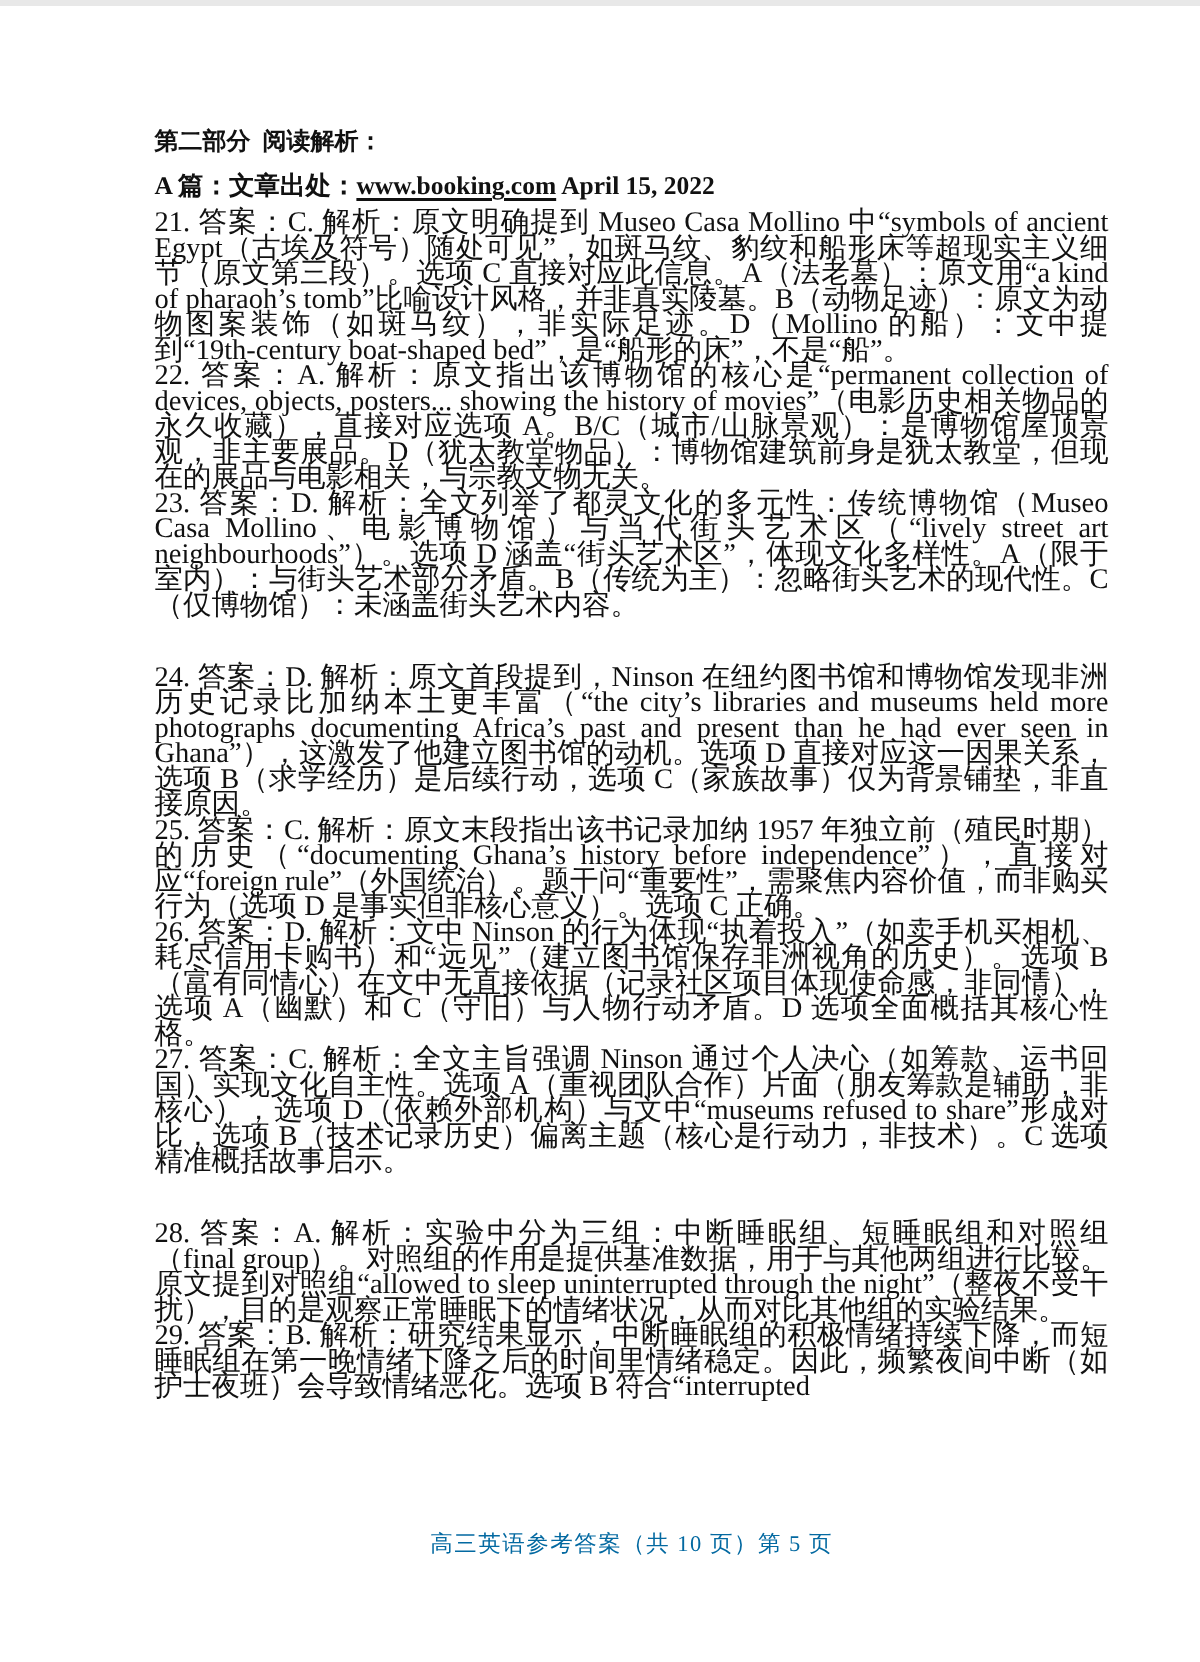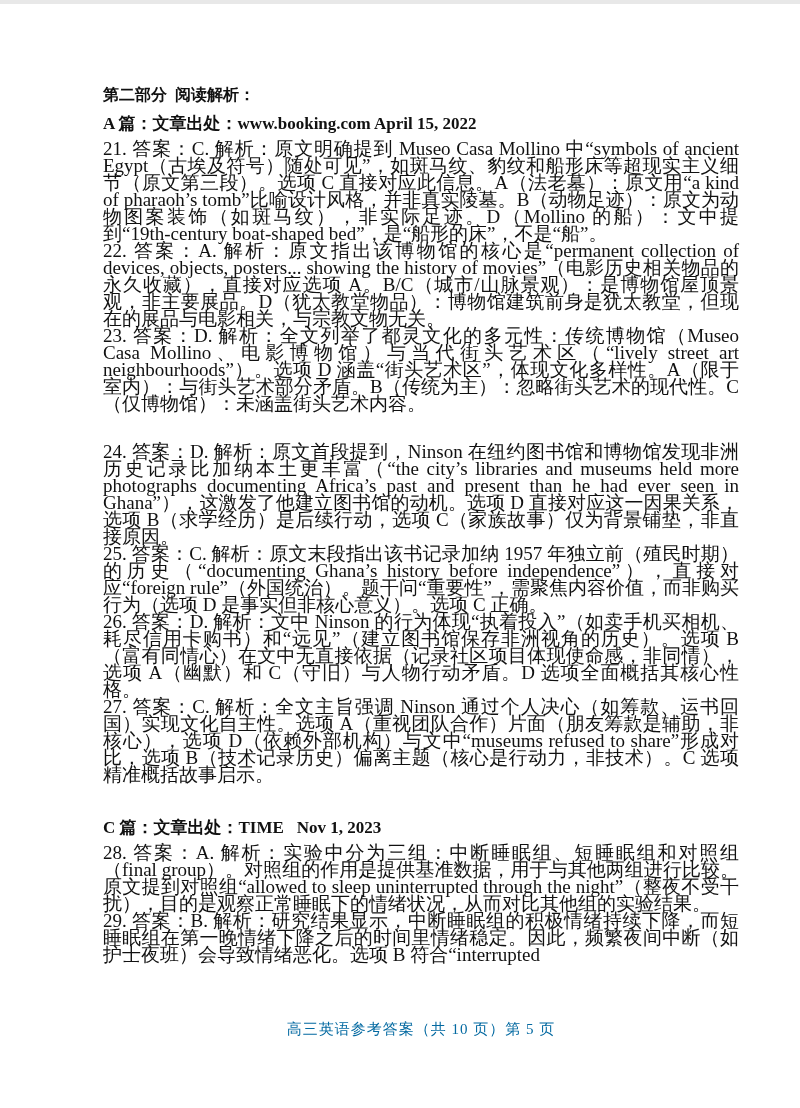--- a/index.html
+++ b/index.html
@@ -33,20 +33,21 @@
   .section { margin: 0; }
   .section.gap-before { margin-top: 31px; }
   .section-heading {
     font-size: 17px;
     font-weight: bold;
     line-height: 28px;
     white-space: pre-wrap;
     margin: 0 0 2px 0;
   }
   .section-heading .src-underline {
+    text-decoration: underline;
     text-decoration-thickness: 1.5px;
     text-underline-offset: 3px;
   }
   .item {
     font-size: 19px;
     line-height: 17px;
     text-align: justify;
     margin: 0;
   }
   .footer {
@@ -76,21 +77,20 @@
     </div>
 
     <div class="section gap-before">
       <p class="item">24. 答案：D. 解析：原文首段提到，Ninson 在纽约图书馆和博物馆发现非洲历史记录比加纳本土更丰富（“the city’s libraries and museums held more photographs documenting Africa’s past and present than he had ever seen in Ghana”），这激发了他建立图书馆的动机。选项 D 直接对应这一因果关系，选项 B（求学经历）是后续行动，选项 C（家族故事）仅为背景铺垫，非直接原因。</p>
       <p class="item">25. 答案：C. 解析：原文末段指出该书记录加纳 1957 年独立前（殖民时期）的历史（“documenting Ghana’s history before independence”），直接对应“foreign rule”（外国统治）。题干问“重要性”，需聚焦内容价值，而非购买行为（选项 D 是事实但非核心意义）。选项 C 正确。</p>
       <p class="item">26. 答案：D. 解析：文中 Ninson 的行为体现“执着投入”（如卖手机买相机、耗尽信用卡购书）和“远见”（建立图书馆保存非洲视角的历史）。选项 B（富有同情心）在文中无直接依据（记录社区项目体现使命感，非同情），选项 A（幽默）和 C（守旧）与人物行动矛盾。D 选项全面概括其核心性格。</p>
       <p class="item">27. 答案：C. 解析：全文主旨强调 Ninson 通过个人决心（如筹款、运书回国）实现文化自主性。选项 A（重视团队合作）片面（朋友筹款是辅助，非核心），选项 D（依赖外部机构）与文中“museums refused to share”形成对比，选项 B（技术记录历史）偏离主题（核心是行动力，非技术）。C 选项精准概括故事启示。</p>
     </div>
 
     <div class="section gap-before">
-      <p class="section-heading"><span>C 篇：文章出处：</span><span>TIME</span><span>   Nov 1, 2023</span></p>
       <p class="item">28. 答案：A. 解析：实验中分为三组：中断睡眠组、短睡眠组和对照组（final group）。对照组的作用是提供基准数据，用于与其他两组进行比较。原文提到对照组“allowed to sleep uninterrupted through the night”（整夜不受干扰），目的是观察正常睡眠下的情绪状况，从而对比其他组的实验结果。</p>
       <p class="item">29. 答案：B. 解析：研究结果显示，中断睡眠组的积极情绪持续下降，而短睡眠组在第一晚情绪下降之后的时间里情绪稳定。因此，频繁夜间中断（如护士夜班）会导致情绪恶化。选项 B 符合“interrupted</p>
     </div>
 
   </div>
 
   <div class="footer">高三英语参考答案（共 10 页）第 5 页</div>
 </div>
 
 </body></html>

